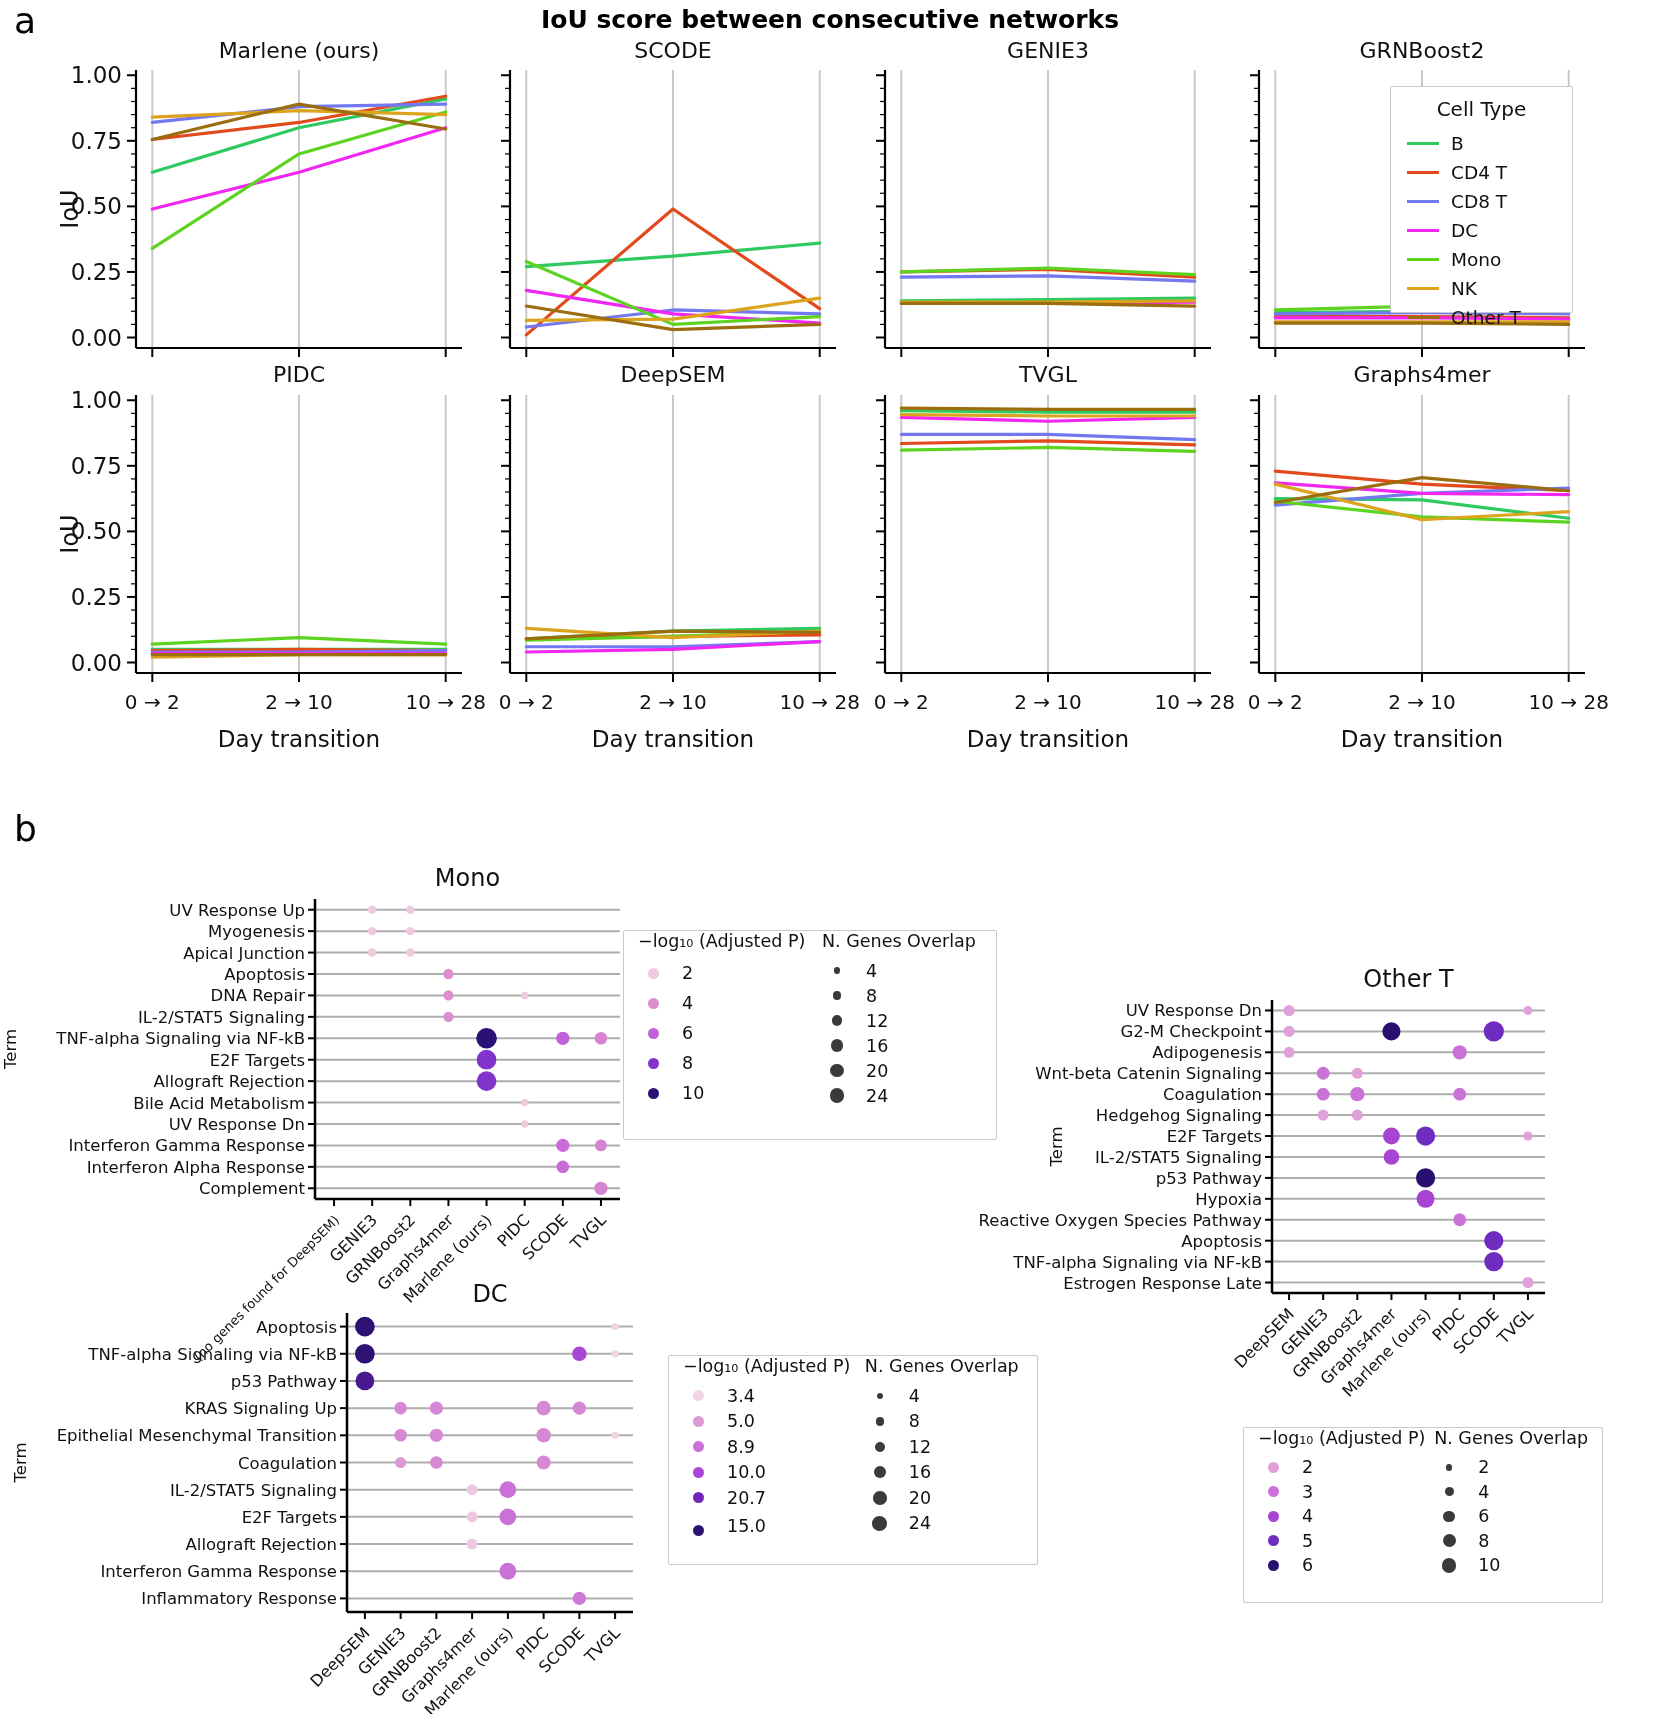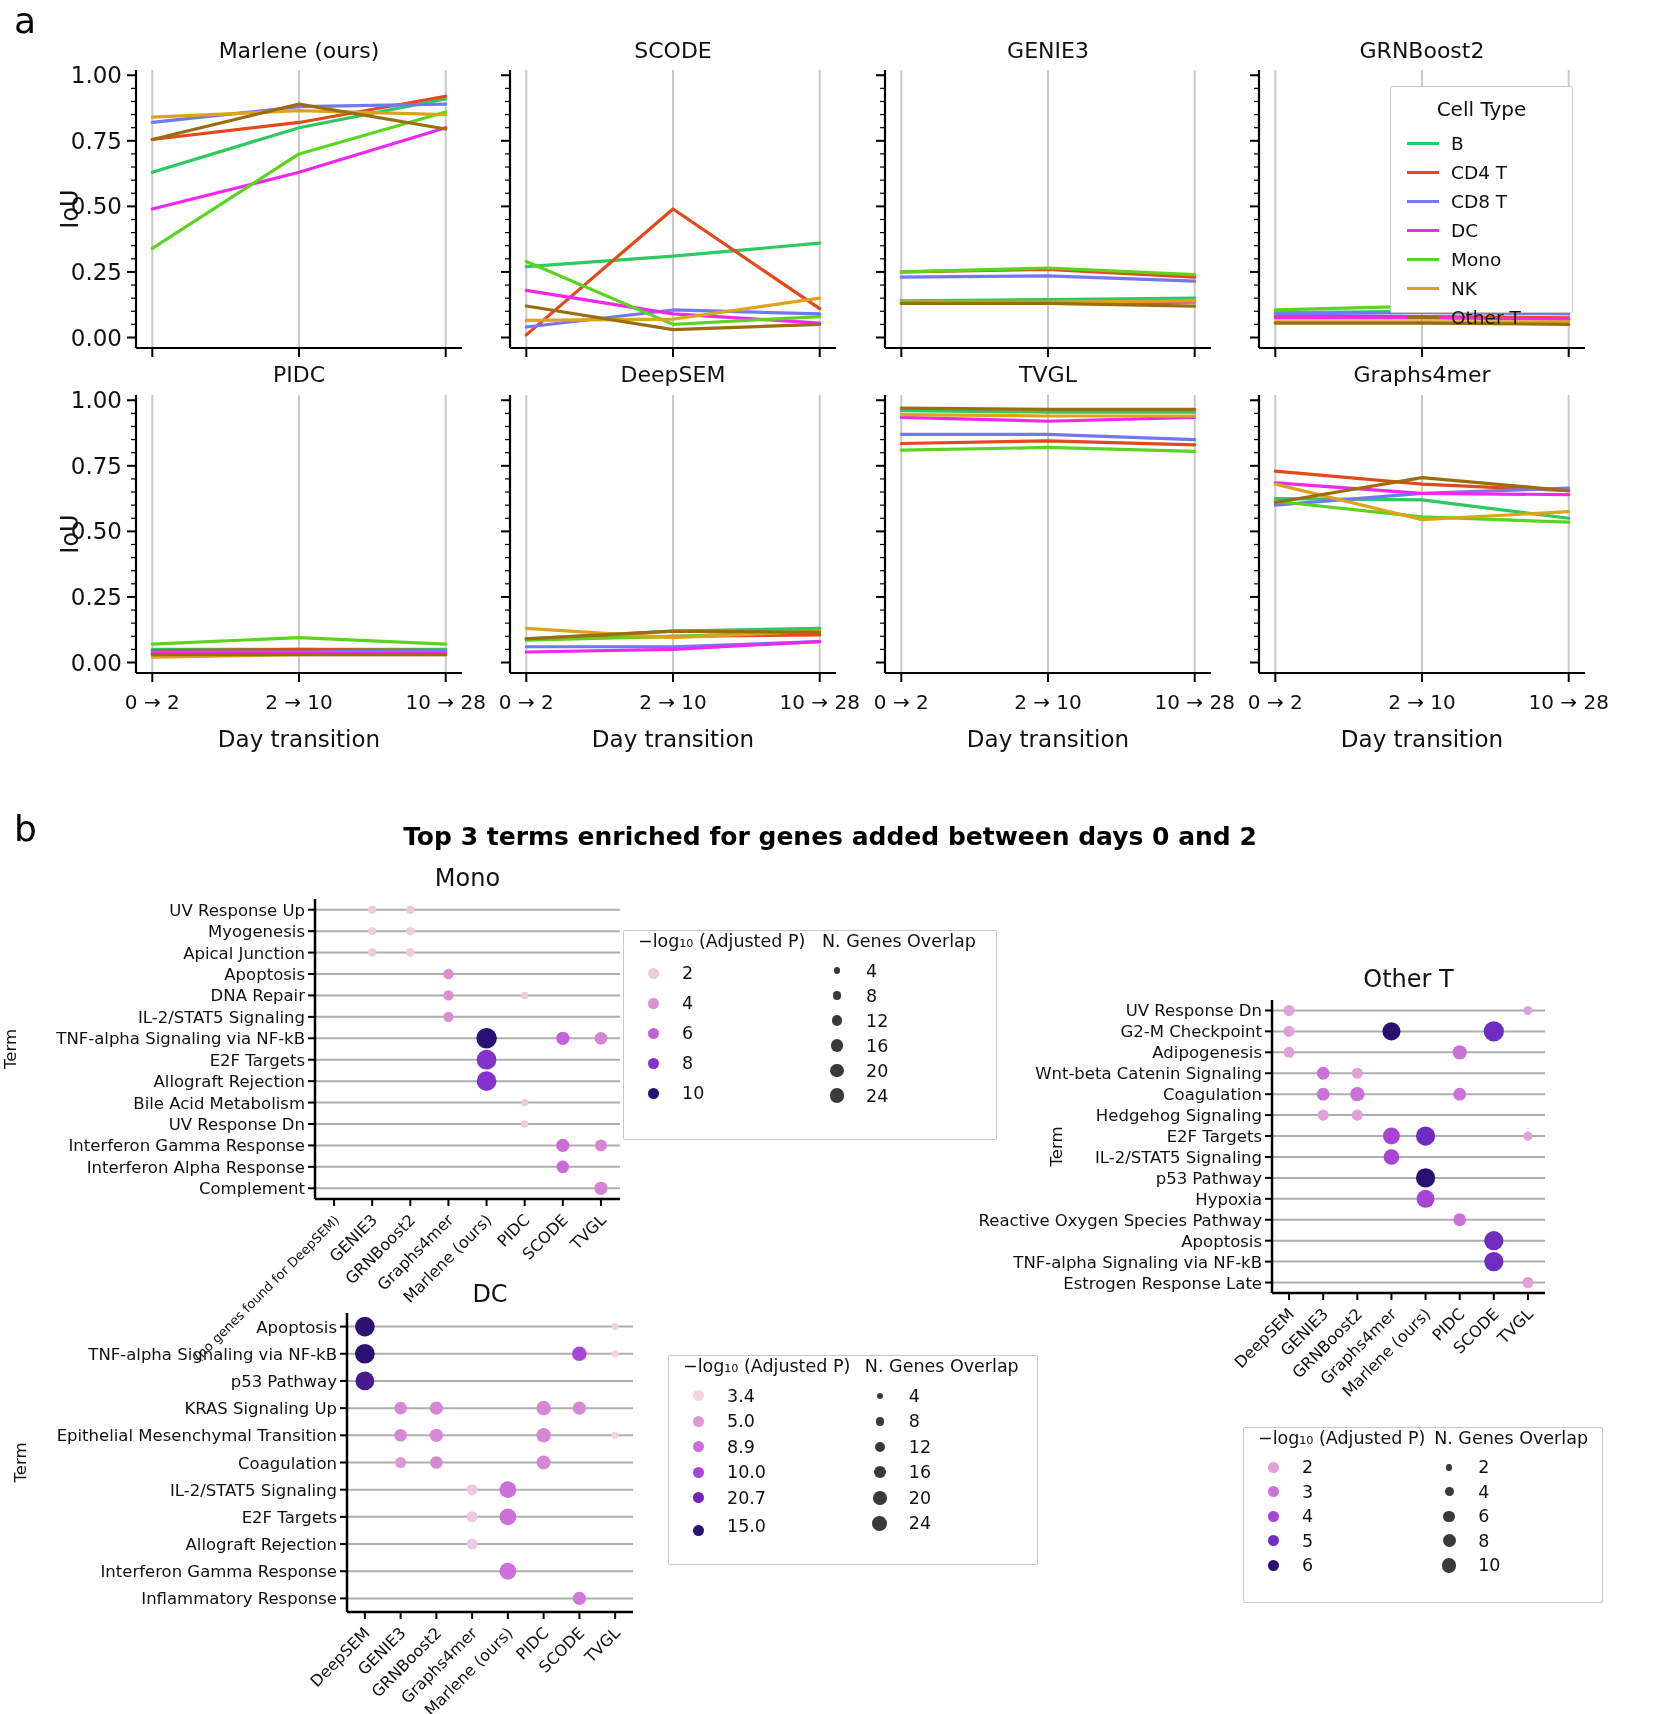--- a/index.html
+++ b/index.html
@@ -23,20 +23,21 @@
   .leg-dotcell{width:30px;display:flex;justify-content:center;align-items:center;flex:none;}
   .leg-dot{display:inline-block;border-radius:50%;}
   .leg-val{font-size:17.5px;margin-left:14px;white-space:nowrap;}
 </style>
 </head>
 <body>
 
 <div id="root">
 
   <div class="panel-label" style="left:14px;top:0px;">a</div>
+  <div class="suptitle" style="top:5px;">IoU score between consecutive networks</div>
 
   <div class="chart-title" style="left:136px;top:38px;width:326px;">Marlene (ours)</div>
   <div class="chart-title" style="left:510px;top:38px;width:326px;">SCODE</div>
   <div class="chart-title" style="left:885px;top:38px;width:326px;">GENIE3</div>
   <div class="chart-title" style="left:1259px;top:38px;width:326px;">GRNBoost2</div>
   <div class="chart-title" style="left:136px;top:362px;width:326px;">PIDC</div>
   <div class="chart-title" style="left:510px;top:362px;width:326px;">DeepSEM</div>
   <div class="chart-title" style="left:885px;top:362px;width:326px;">TVGL</div>
   <div class="chart-title" style="left:1259px;top:362px;width:326px;">Graphs4mer</div>
 
@@ -513,21 +514,20 @@
           <span class="cell-label">NK</span>
         </div>
         <div class="cell-row">
           <span class="cell-swatch" style="background: rgb(156, 109, 14);"></span>
           <span class="cell-label">Other T</span>
         </div>
       </div>
   </div>
 
   <div class="panel-label" style="left:14px;top:808px;">b</div>
-  <div class="suptitle" style="top:822px;">Top 3 terms enriched for genes added between days 0 and 2</div>
 
   <div class="dot-title" style="left:315px;top:864px;width:305px;">Mono</div>
   <div class="dot-title" style="left:1272px;top:965px;width:273px;">Other T</div>
   <div class="dot-title" style="left:347px;top:1280px;width:286px;">DC</div>
 
   <svg id="dp0" style="left:0px;top:865px;" width="720" height="500">
       <line x1="315" y1="44.714285714285715" x2="620" y2="44.714285714285715" stroke="#aeaeae" stroke-width="2"></line>
       <text x="305" y="50.714285714285715" font-size="16.5" text-anchor="end">UV Response Up</text>
       <line x1="315" y1="66.14285714285714" x2="620" y2="66.14285714285714" stroke="#aeaeae" stroke-width="2"></line>
       <text x="305" y="72.14285714285714" font-size="16.5" text-anchor="end">Myogenesis</text>

